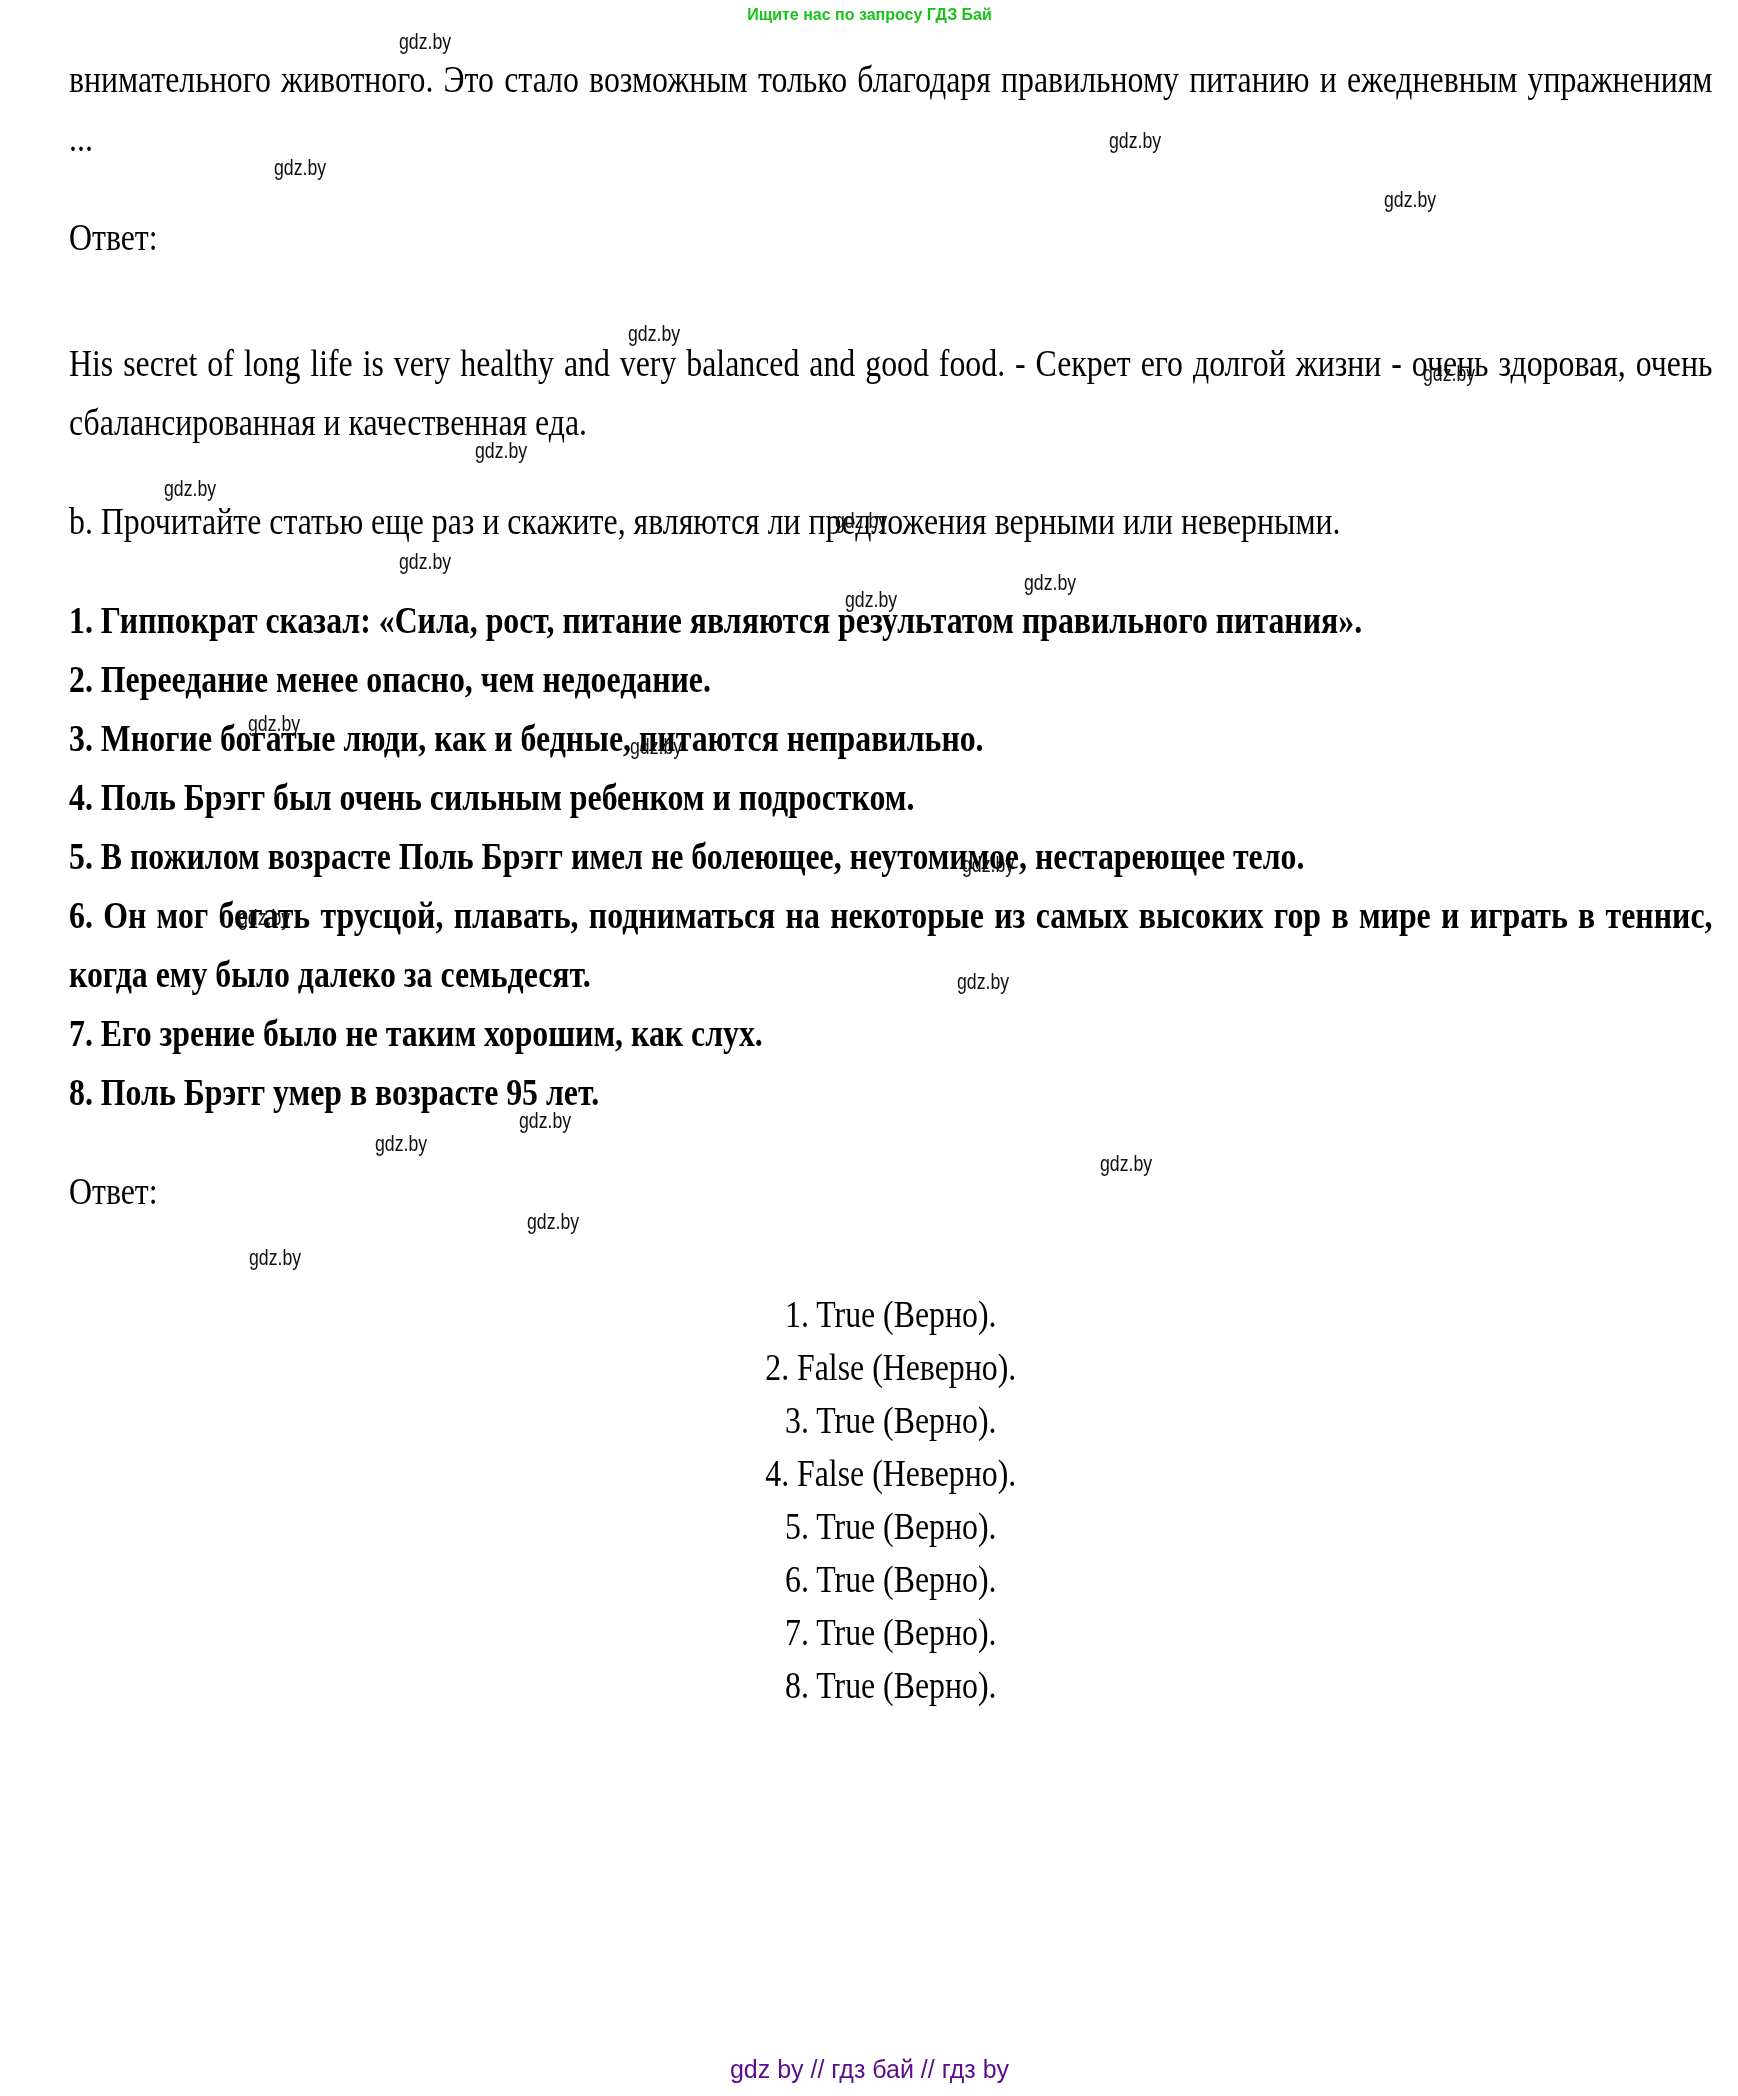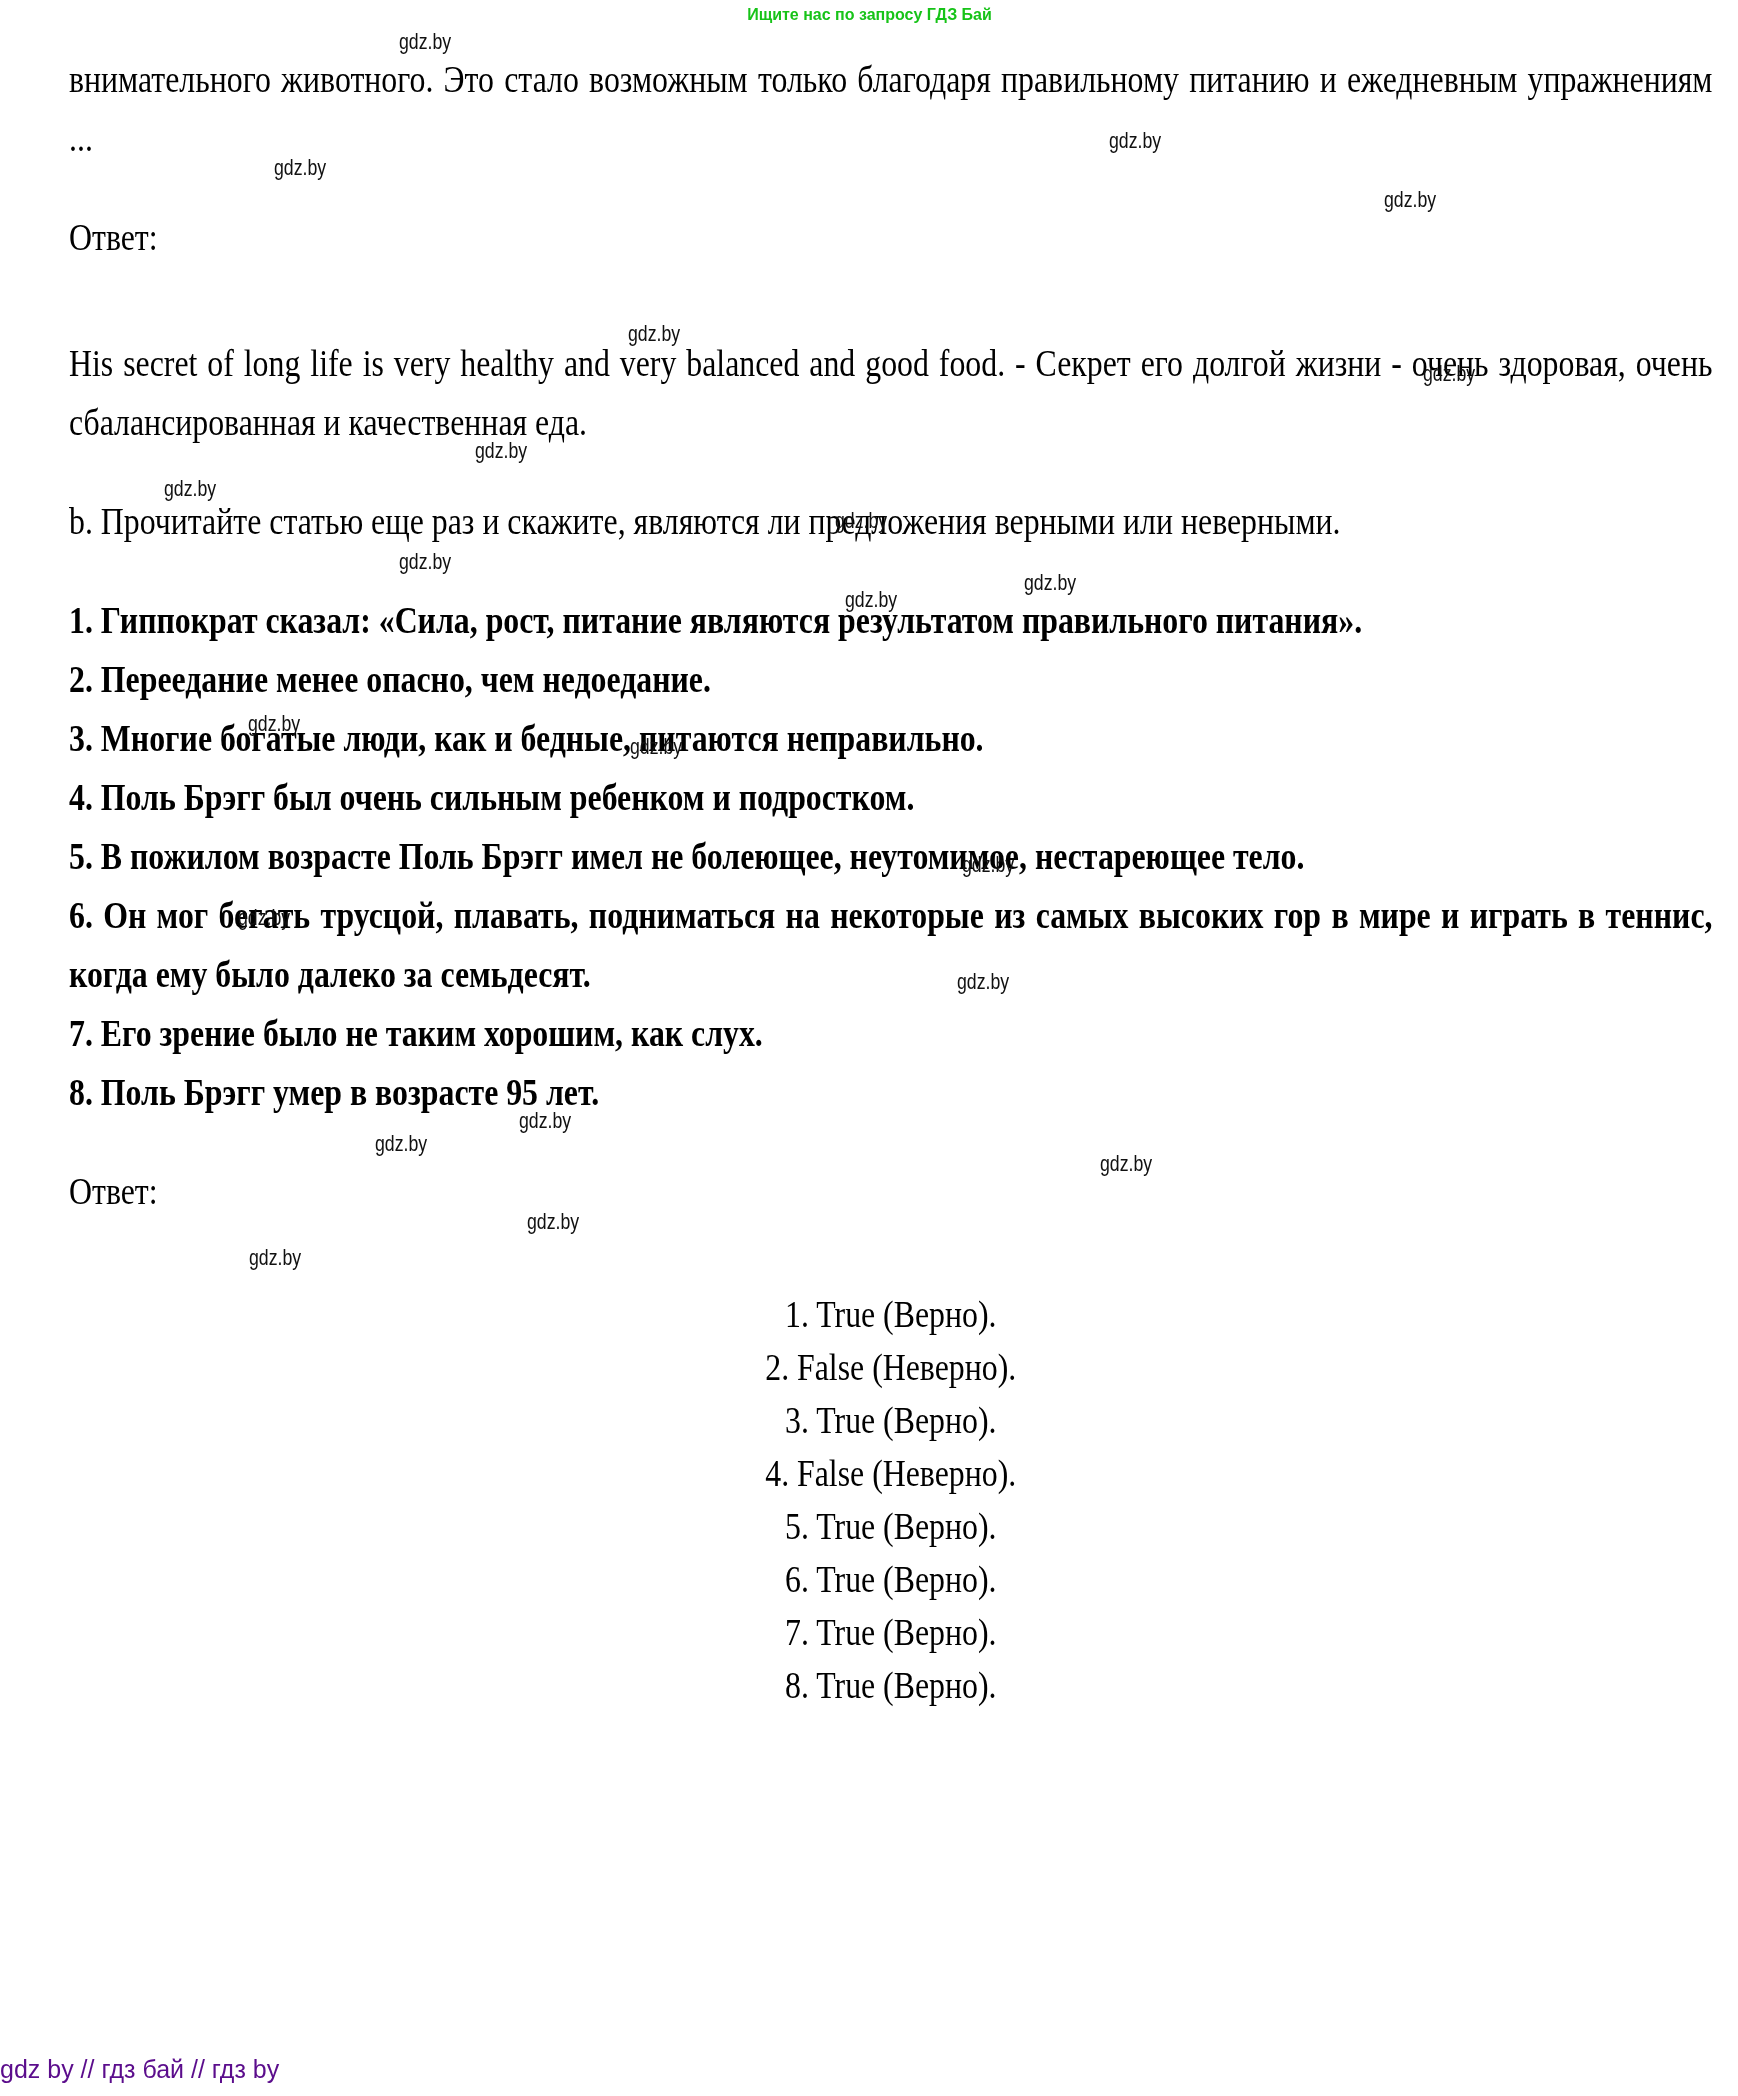--- a/index.html
+++ b/index.html
@@ -95,20 +95,21 @@
     transform-origin: left top;
     pointer-events: none;
   }
 
   
   .site-footer {
     position: absolute;
     left: 0;
     bottom: 12px;
     width: 1739px;
+    text-align: center;
     font-family: "Liberation Sans", "DejaVu Sans", sans-serif;
     font-size: 25px;
     line-height: 29px;
     color: #5b0d8c;
     white-space: nowrap;
   }
 </style>
 </head>
 <body>
 

